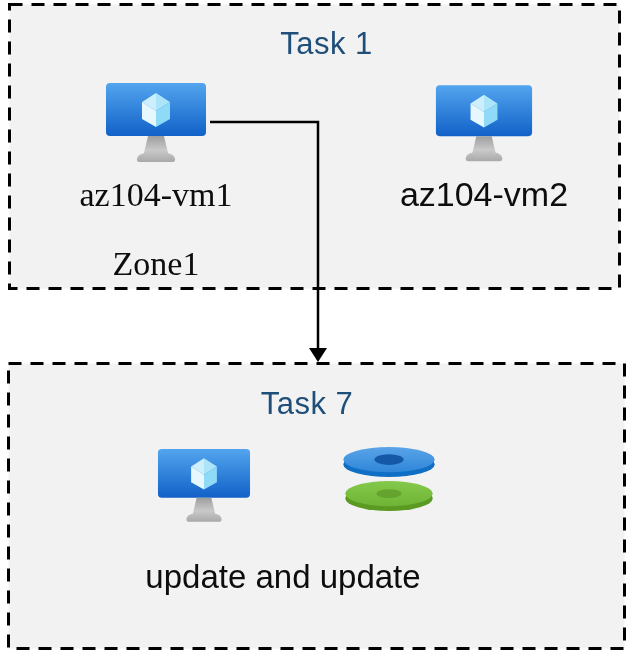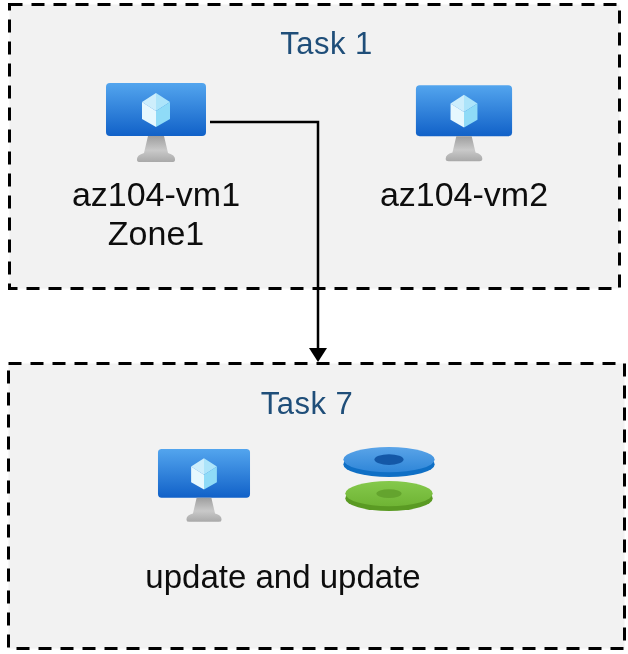--- a/index.html
+++ b/index.html
@@ -46,20 +46,21 @@
     display: flex;
     flex-direction: column;
     align-items: center;
   }
   .vm-label {
     color: var(--label-text, #0d0d0d);
     font-size: 34px;
     line-height: 39px;
     text-align: center;
     white-space: nowrap;
+    margin-top: 30px;
   }
   .caption {
     color: var(--label-text, #0d0d0d);
     font-size: 33px;
     text-align: center;
     white-space: nowrap;
   }
   .disk-rim-blue  { fill: var(--disk-rim-blue,  #0f6fc5); }
   .disk-hole-blue { fill: var(--disk-hole-blue, #1458a7); }
   .disk-rim-green { fill: var(--disk-rim-green, #5a9a23); }
@@ -93,36 +94,36 @@
     <rect class="box-rect" x="9.5" y="4.5" width="610" height="284"></rect>
     <rect class="box-rect" x="8.5" y="363.5" width="616" height="285"></rect>
     <g>
       <path class="arrow-line" d="M210,122 H318 V349"></path>
       <path class="arrow-head" d="M309,348 L327,348 L318,362 Z"></path>
     </g>
   </svg>
 
   <div class="abs task-title" style="left:20px; top:26px; width:613px;">Task 1</div>
 
-  <div class="abs vm-group" style="left:56px; top:83px;">
+  <div class="abs vm-group" style="left:56px; top:83px;font-family:Liberation Serif, serif;">
     <svg width="104" height="88" viewBox="0 0 104 88">
       <rect x="2" y="0" width="100" height="53" rx="4" fill="url(#gradScreen)"></rect>
       <g>
         <polygon points="52,10 52,28 38,19" fill="#cdeefc"></polygon>
         <polygon points="52,10 66,19 52,28" fill="#ace4fa"></polygon>
         <polygon points="38,19 52,28 52,44 38,36" fill="#e6f8fe"></polygon>
         <polygon points="66,19 52,28 52,44 66,36" fill="#8fdbf7"></polygon>
       </g>
       <path d="M44,53 L60,53 L64,70 Q71,72 71,76 L71,77 Q71,79 68,79 L36,79 Q33,79 33,77 L33,76 Q33,72 40,70 Z" fill="url(#gradStand)"></path>
     </svg>
     <div class="vm-label" style="margin-top:4px;">az104-vm1</div>
     <div class="vm-label">Zone1</div>
   </div>
 
-  <div class="abs vm-group" style="left:364px; top:85px;">
+  <div class="abs vm-group" style="left:384px; top:85px;">
     <svg width="100" height="85" viewBox="0 0 104 88">
       <rect x="2" y="0" width="100" height="53" rx="4" fill="url(#gradScreen)"></rect>
       <g>
         <polygon points="52,10 52,28 38,19" fill="#cdeefc"></polygon>
         <polygon points="52,10 66,19 52,28" fill="#ace4fa"></polygon>
         <polygon points="38,19 52,28 52,44 38,36" fill="#e6f8fe"></polygon>
         <polygon points="66,19 52,28 52,44 66,36" fill="#8fdbf7"></polygon>
       </g>
       <path d="M44,53 L60,53 L64,70 Q71,72 71,76 L71,77 Q71,79 68,79 L36,79 Q33,79 33,77 L33,76 Q33,72 40,70 Z" fill="url(#gradStand)"></path>
     </svg>

